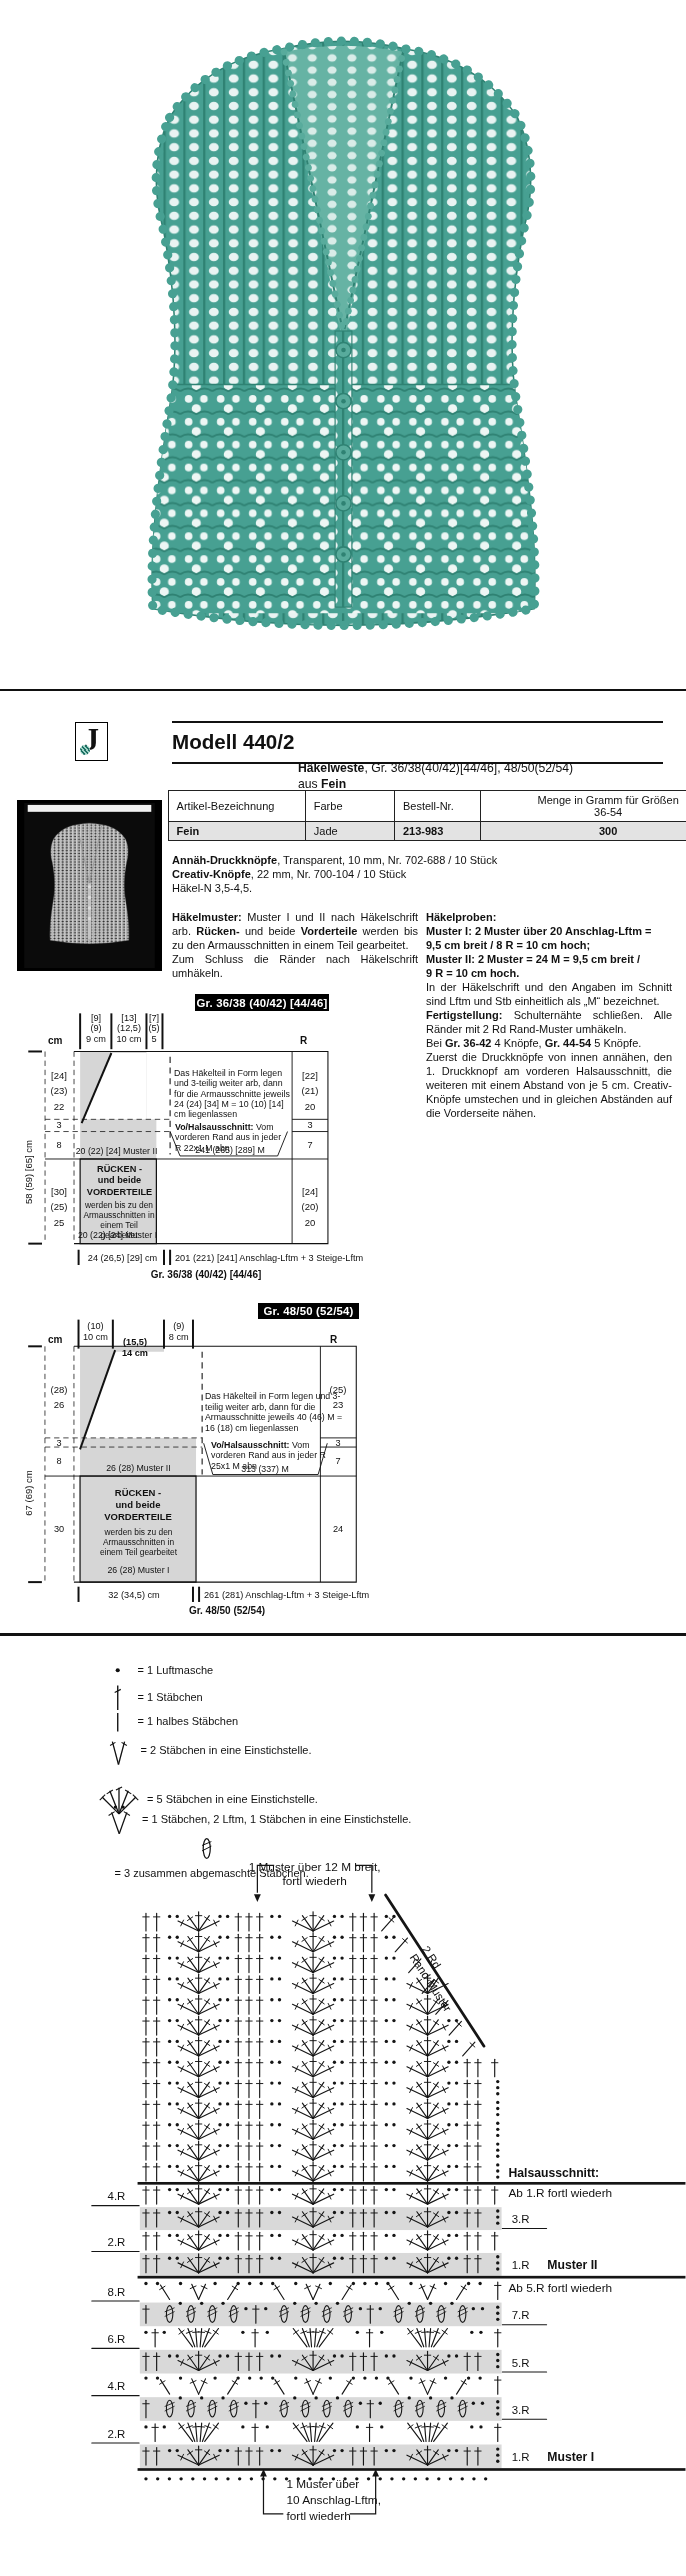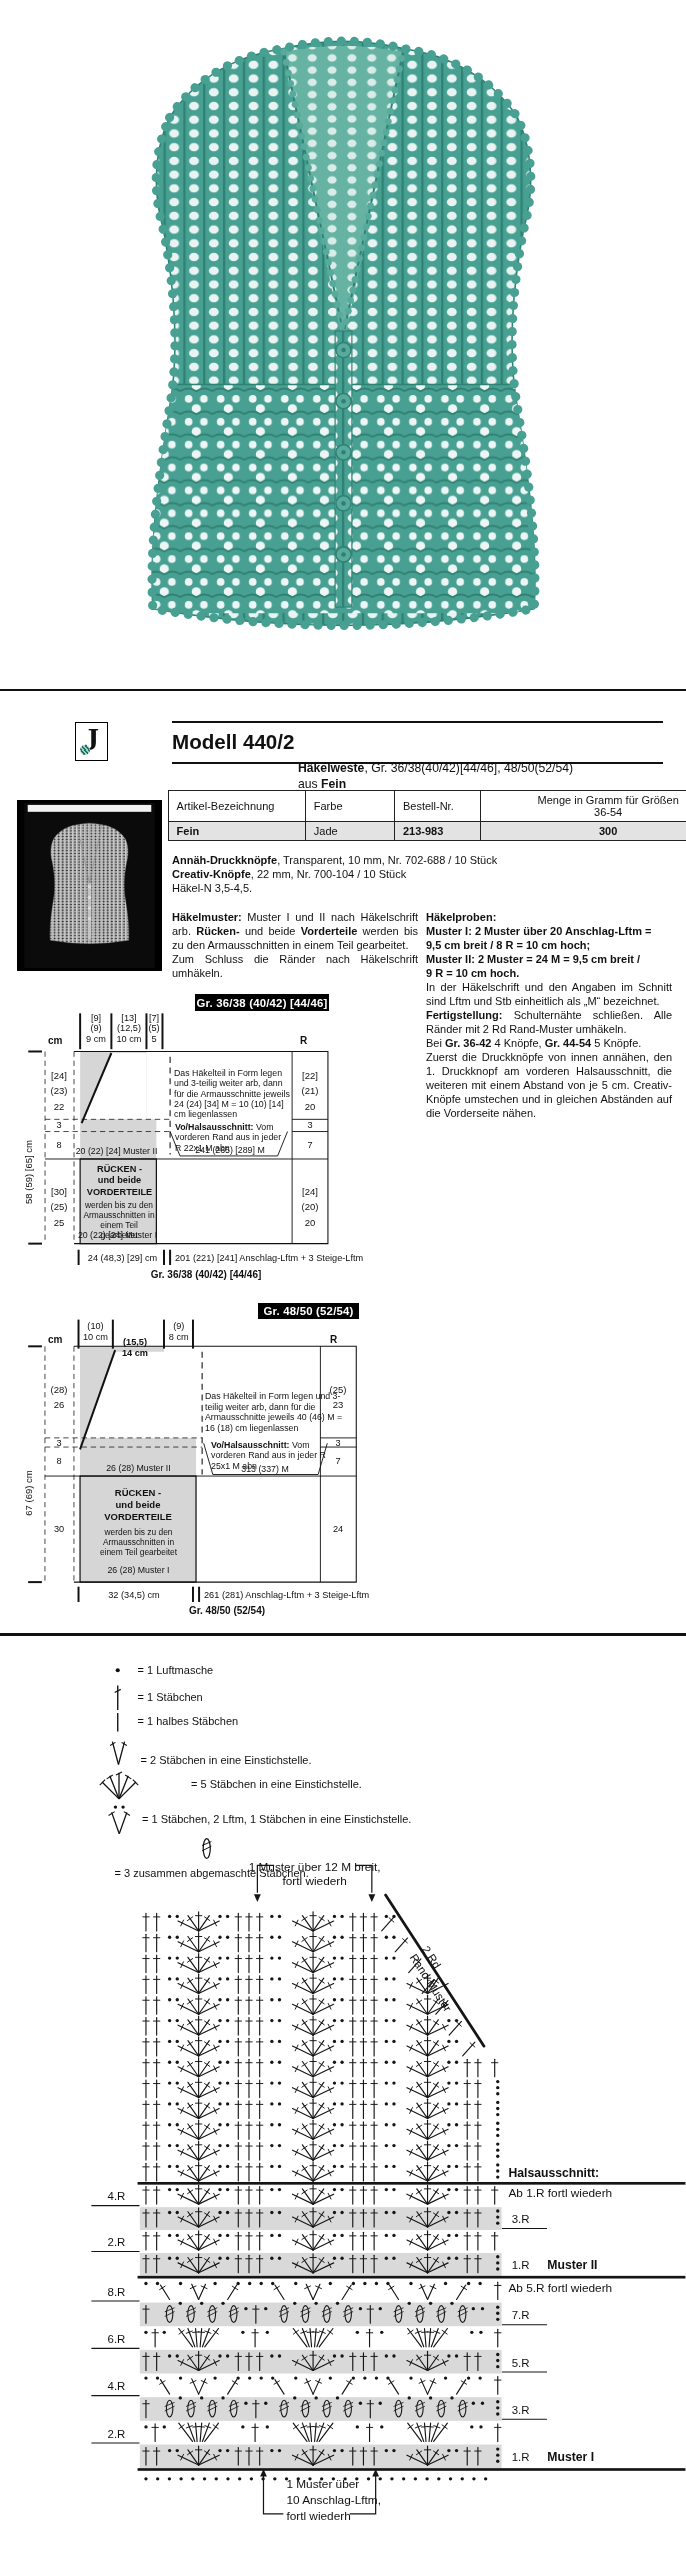--- a/index.html
+++ b/index.html
@@ -224,21 +224,21 @@
     <div class="t rot" style="left:4.6px;top:237px;width:114px;font-size:9.5px;">58 (59) [65] cm</div>
     <div class="t" style="left:155px;top:76px;width:121px;font-size:8.8px;line-height:10.3px;">Das Häkelteil in Form legen und 3-teilig weiter arb, dann für die Armausschnitte jeweils 24 (24) [34] M = 10 (10) [14] cm liegenlassen</div>
     <div class="t" style="left:156px;top:130px;width:114px;font-size:8.8px;line-height:10.3px;"><span class="b">Vo/Halsausschnitt:</span><span> Vom vorderen Rand aus in jeder R 22x1 M abn</span></div>
     <div class="t c nw" style="left:162px;top:153px;width:98px;font-size:8.8px;">241 (265) [289] M</div>
     <div class="t c nw" style="left:55px;top:154px;width:85px;font-size:8.8px;">20 (22) [24] Muster II</div>
     <div class="t pre c b" style="left:63px;top:172px;width:75px;font-size:9.2px;line-height:11.4px;">RÜCKEN -
 und beide
 VORDERTEILE</div>
     <div class="t c" style="left:64px;top:208px;width:72px;font-size:8.4px;line-height:10px;">werden bis zu den Armausschnitten in einem Teil gearbeitet</div>
     <div class="t c nw" style="left:56px;top:238px;width:85px;font-size:8.8px;">20 (22) [24] Muster I</div>
-    <div class="t c" style="left:63px;top:261px;width:81px;font-size:9.2px;">24 (48,3) [29] cm</div>
+    <div class="t c" style="left:63px;top:261px;width:81px;font-size:9.2px;">24 (26,5) [29] cm</div>
     <div class="t nw" style="left:156px;top:261px;width:191px;font-size:9.2px;">201 (221) [241] Anschlag-Lftm + 3 Steige-Lftm</div>
     <div class="t c b" style="left:84px;top:278px;width:206px;font-size:10px;">Gr. 36/38 (40/42) [44/46]</div>
   </div>
 
 
   <div class="sch" style="left:19px;top:1298px;width:351px;height:321px;">
     <svg class="schsvg" width="351" height="321" viewBox="0 0 460 420">
       <rect x="80" y="63" width="110" height="120" fill="#d6d6d6"></rect>
       <polygon points="126,70 190,70 190,183 84,183" fill="#ffffff"></polygon>
       <rect x="80" y="183" width="152" height="50" fill="#d6d6d6"></rect>
@@ -314,30 +314,30 @@
         <line x1="10" y1="15" x2="18" y2="11" stroke="#111" stroke-width="1.5"></line>
         </svg>
       <span class="txt">=  1 Stäbchen</span>
     </div>
     <div class="legend-row" style="left:0;top:49px;">
       <svg width="23" height="27.5" viewBox="0 0 30 36">
         <line x1="14" y1="32" x2="14" y2="8" stroke="#111" stroke-width="1.8"></line>
         </svg>
       <span class="txt">=  1 halbes Stäbchen</span>
     </div>
-    <div class="legend-row" style="left:0;top:76px;align-items:flex-end;">
+    <div class="legend-row" style="left:0;top:76px;">
       <svg width="26" height="32" viewBox="0 0 34 42">
         <line x1="15" y1="40" x2="7" y2="10" stroke="#111" stroke-width="1.7"></line>
         <line x1="15" y1="40" x2="23" y2="10" stroke="#111" stroke-width="1.7"></line>
         <line x1="4" y1="15" x2="11" y2="11" stroke="#111" stroke-width="1.4"></line>
         <line x1="19" y1="11" x2="26" y2="15" stroke="#111" stroke-width="1.4"></line>
         </svg>
       <span class="txt">= 2 Stäbchen in eine Einstichstelle.</span>
     </div>
-    <div class="legend-row" style="left:-7.6px;top:107px;gap:44px;">
+    <div class="legend-row" style="left:-7.6px;top:122px;">
       <svg width="40" height="37" viewBox="0 0 52 48">
         <line x1="26" y1="44" x2="4" y2="22" stroke="#111" stroke-width="1.7"></line>
         <line x1="26" y1="44" x2="14" y2="14" stroke="#111" stroke-width="1.7"></line>
         <line x1="26" y1="44" x2="26" y2="10" stroke="#111" stroke-width="1.7"></line>
         <line x1="26" y1="44" x2="38" y2="14" stroke="#111" stroke-width="1.7"></line>
         <line x1="26" y1="44" x2="48" y2="22" stroke="#111" stroke-width="1.7"></line>
         <line x1="1" y1="26" x2="8" y2="19" stroke="#111" stroke-width="1.4"></line>
         <line x1="10" y1="18" x2="18" y2="13" stroke="#111" stroke-width="1.4"></line>
         <line x1="22" y1="13" x2="30" y2="9" stroke="#111" stroke-width="1.4"></line>
         <line x1="34" y1="13" x2="42" y2="18" stroke="#111" stroke-width="1.4"></line>

